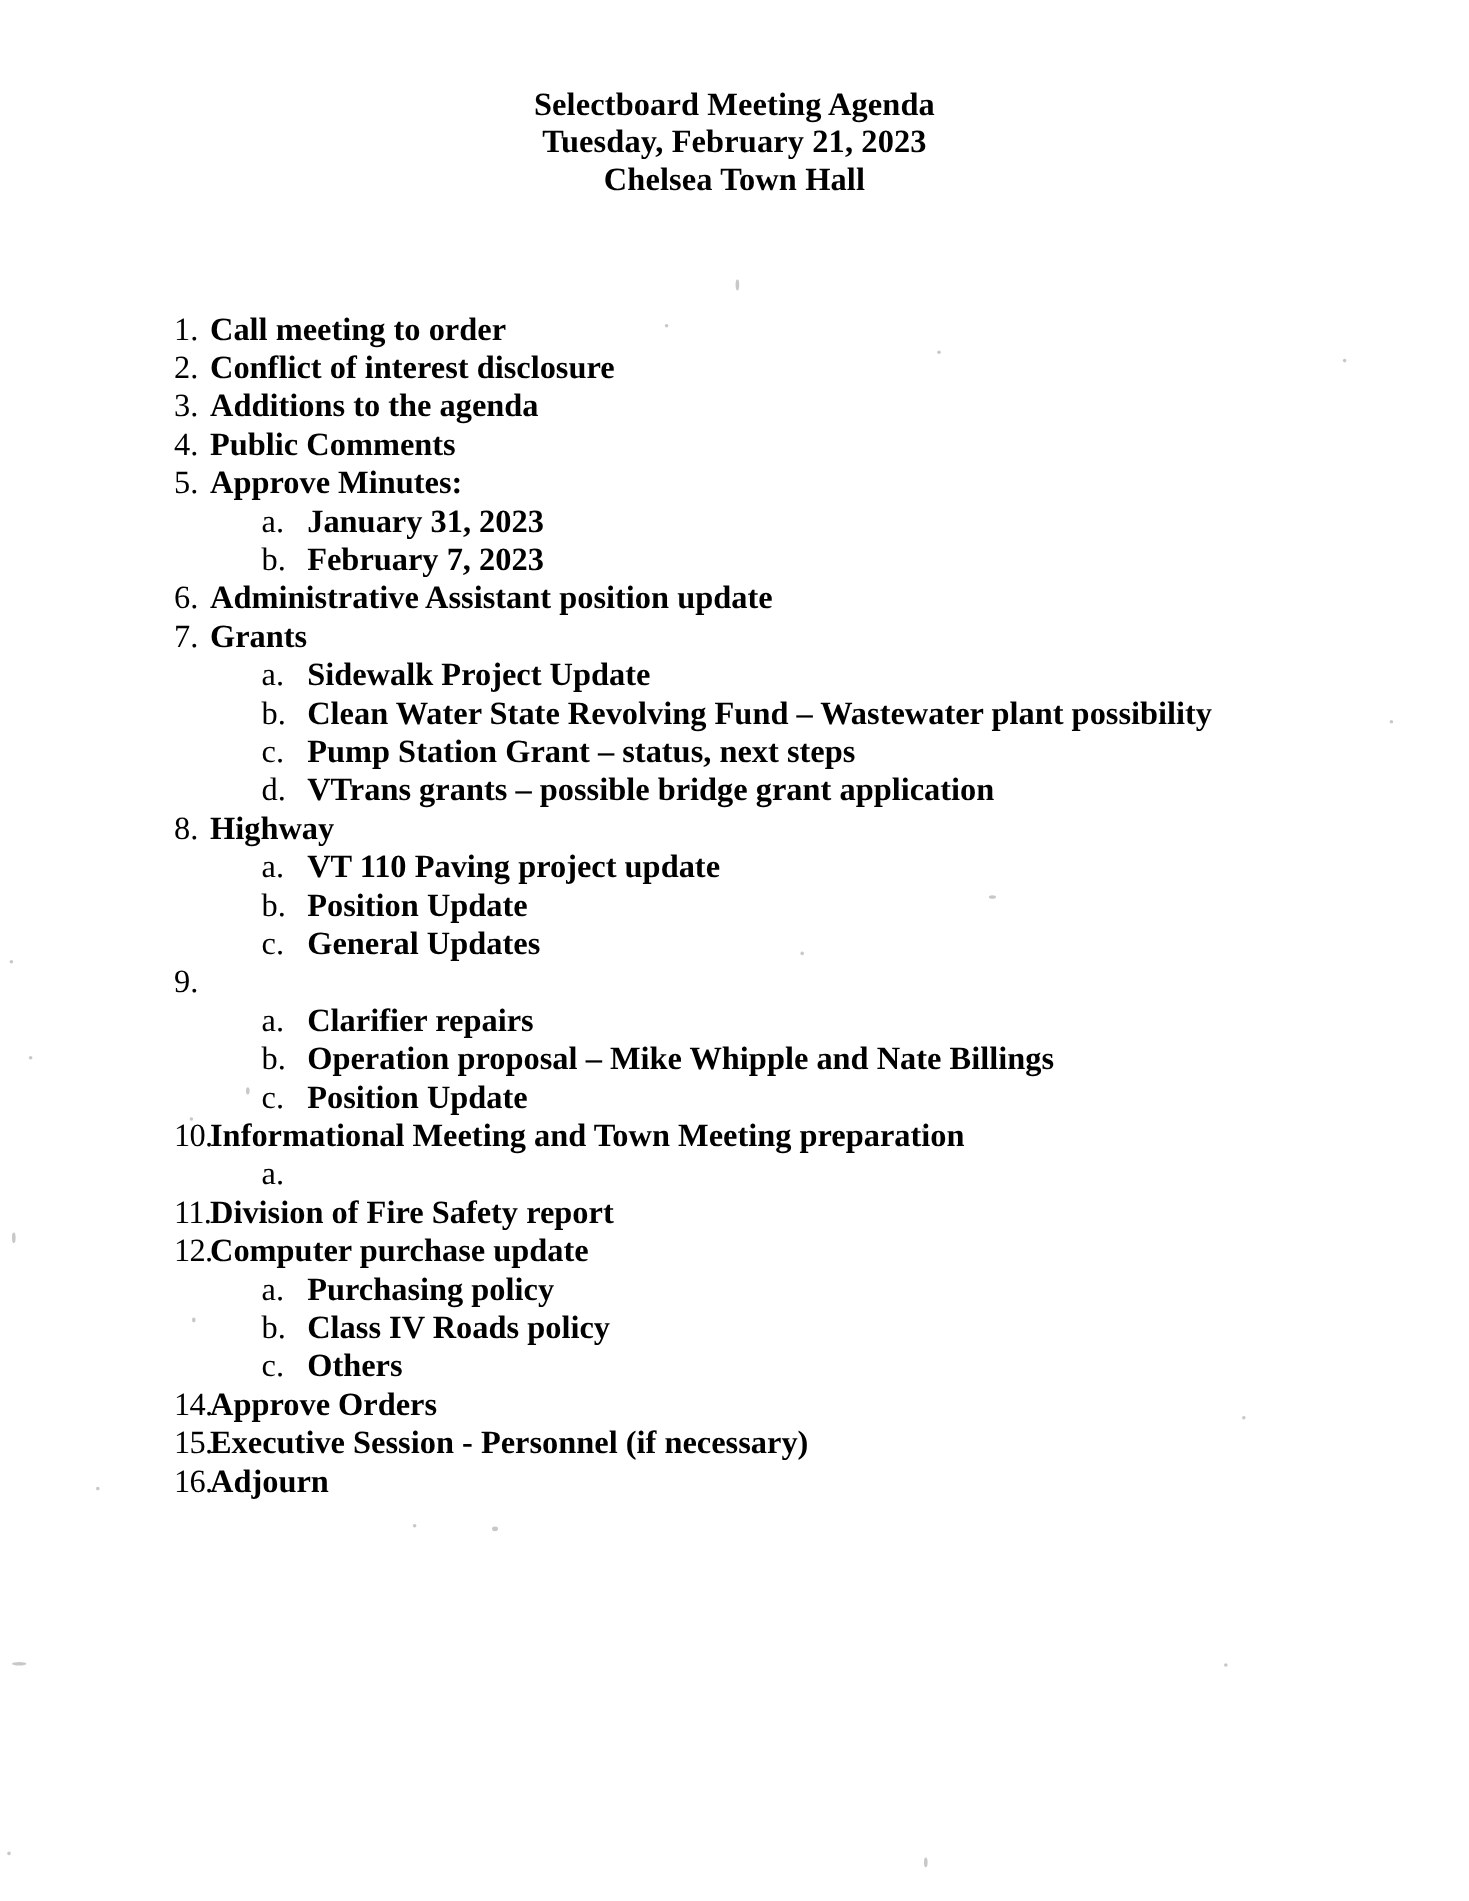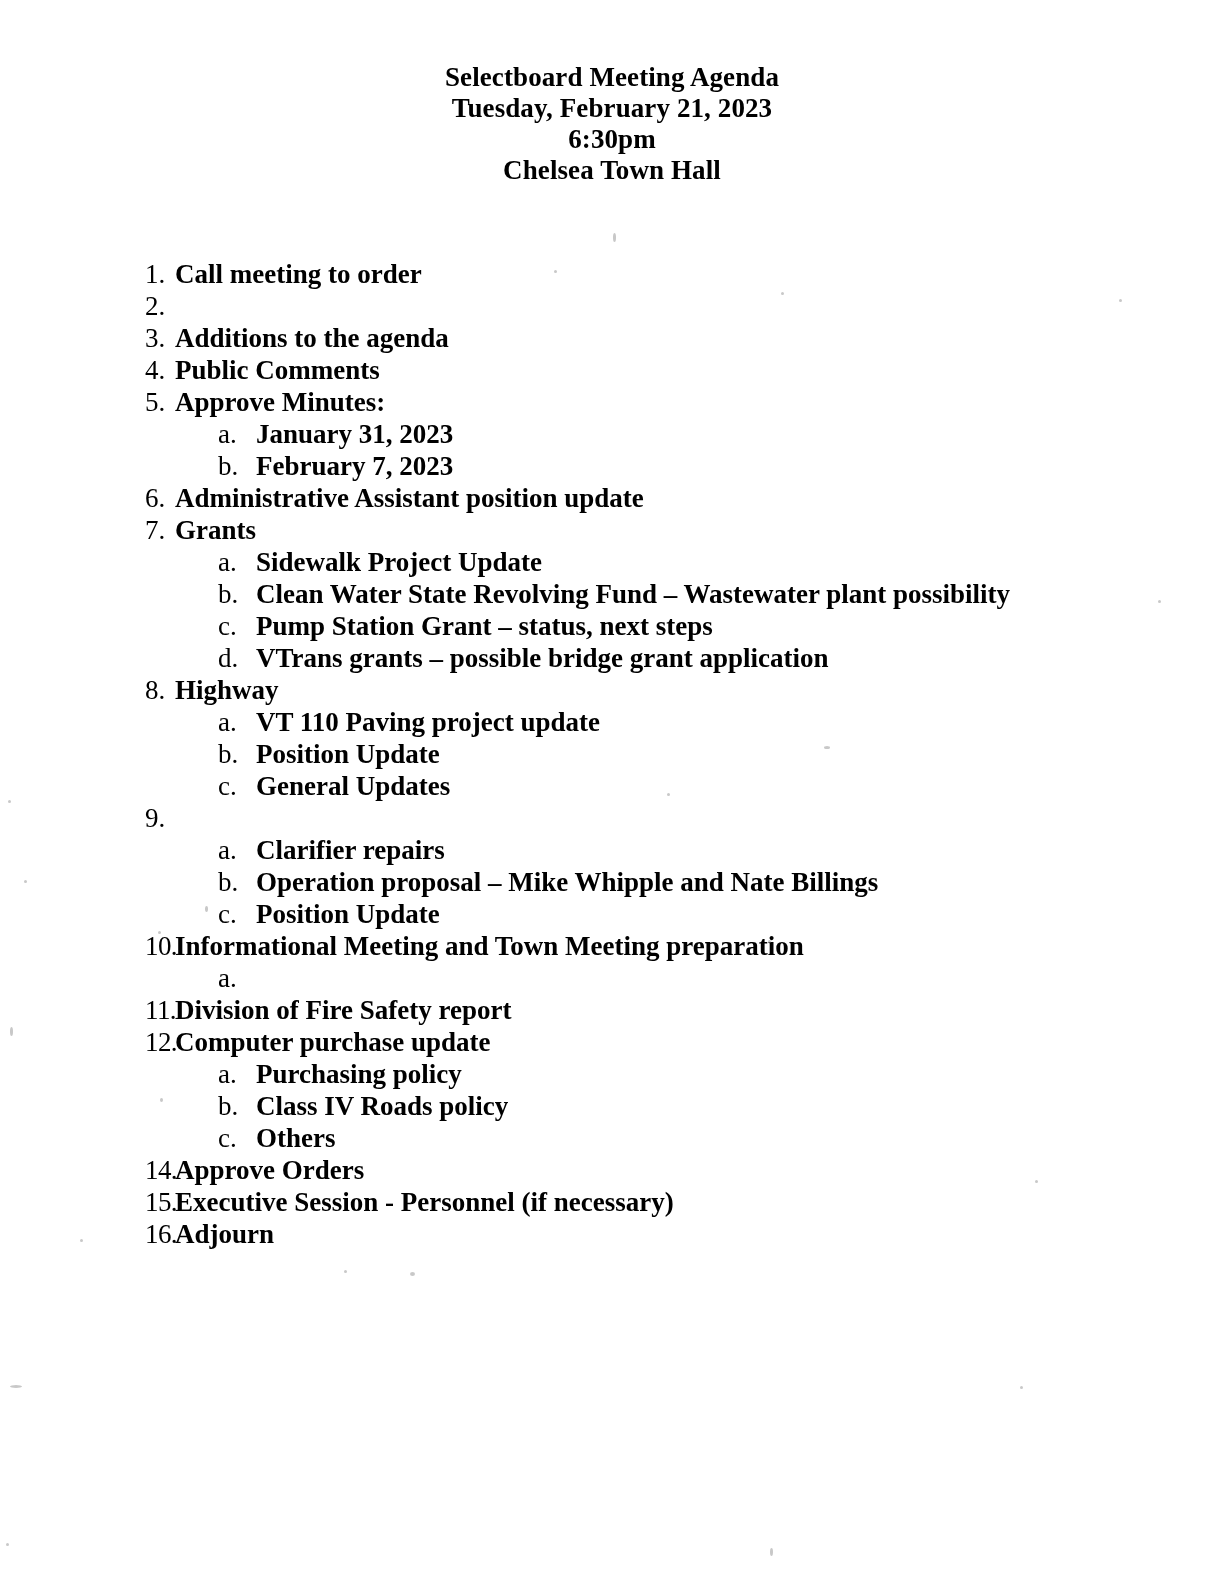--- a/index.html
+++ b/index.html
@@ -17,21 +17,21 @@
     width: 1224px;
     height: 1584px;
     background: #ffffff;
     overflow: hidden;
     margin: 0 auto;
   }
 
   
   .title-block {
     position: absolute;
-    top: 62px;
+    top: 72px;
     left: 0;
     width: 1224px;
     text-align: center;
   }
   .title-line {
     font-weight: bold;
     font-size: 27px;
     line-height: 31px;
     letter-spacing: 0.1px;
     white-space: pre;
@@ -97,27 +97,26 @@
   }
 </style>
 </head>
 <body>
 
 <div class="page">
 
   <div class="title-block">
     <div class="title-line">Selectboard Meeting Agenda</div>
     <div class="title-line">Tuesday, February 21, 2023</div>
-    <div class="title-line">6:30pm</div>
     <div class="title-line">Chelsea Town Hall</div>
   </div>
 
   <div class="agenda" id="agenda-list">
       <div class="item lvl1"><span class="marker">1.</span><span class="label">Call meeting to order</span></div>
-      <div class="item lvl1"><span class="marker">2.</span></div>
+      <div class="item lvl1"><span class="marker">2.</span><span class="label">Conflict of interest disclosure</span></div>
       <div class="item lvl1"><span class="marker">3.</span><span class="label">Additions to the agenda</span></div>
       <div class="item lvl1"><span class="marker">4.</span><span class="label">Public Comments</span></div>
       <div class="item lvl1"><span class="marker">5.</span><span class="label">Approve Minutes:</span></div>
       <div class="item lvl2"><span class="marker">a.</span><span class="label">January 31, 2023</span></div>
       <div class="item lvl2"><span class="marker">b.</span><span class="label">February 7, 2023</span></div>
       <div class="item lvl1"><span class="marker">6.</span><span class="label">Administrative Assistant position update</span></div>
       <div class="item lvl1"><span class="marker">7.</span><span class="label">Grants</span></div>
       <div class="item lvl2"><span class="marker">a.</span><span class="label">Sidewalk Project Update</span></div>
       <div class="item lvl2"><span class="marker">b.</span><span class="label">Clean Water State Revolving Fund – Wastewater plant possibility</span></div>
       <div class="item lvl2"><span class="marker">c.</span><span class="label">Pump Station Grant – status, next steps</span></div>

